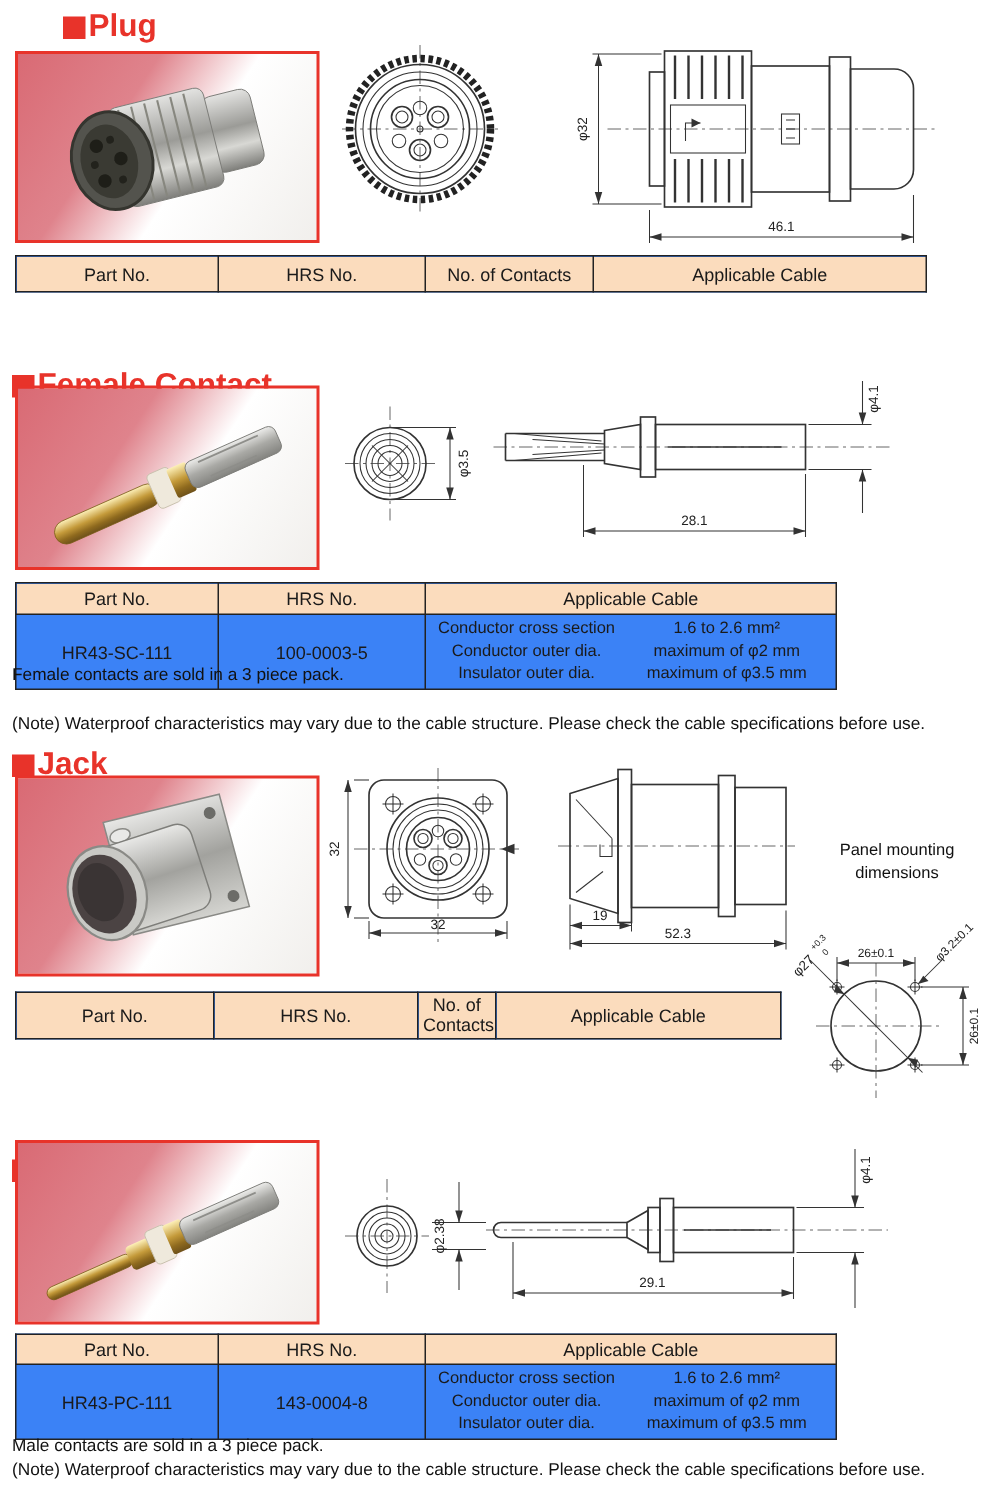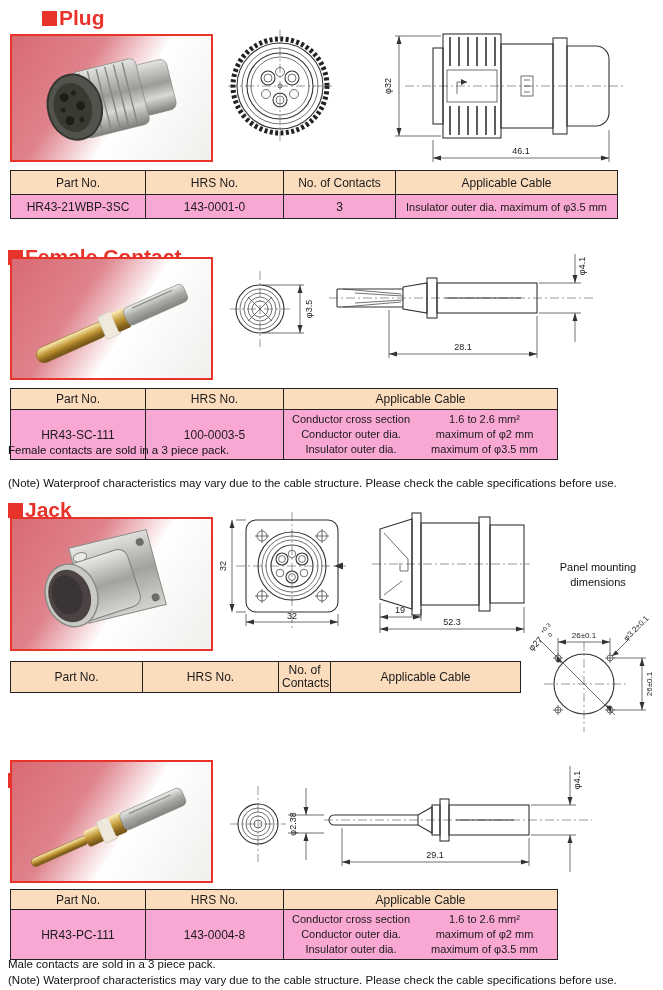--- a/index.html
+++ b/index.html
@@ -17,21 +17,21 @@
   
   .photo{
     position:absolute;border:2px solid #e8332a;box-sizing:border-box;
     background:linear-gradient(123deg,#d96a74 0%,#df838c 34%,#ffffff 58%,#f1efec 100%);
     overflow:hidden;
   }
   .photo svg{display:block;width:100%;height:100%;}
   
   table.spec{
     position:absolute;border-collapse:collapse;table-layout:fixed;
-    font-size:12px;background:#f9a8d4;
+    font-size:12px;background:#3b82f6;
   }
   table.spec th,table.spec td{
     border:1px solid #222;text-align:center;vertical-align:middle;
     padding:2px 3px;overflow:hidden;
   }
   table.spec th{background:#fbdcbd;font-weight:normal;}
   td.cable-plain{font-size:11px;white-space:nowrap;}
   td.cable-small{font-size:9.5px;white-space:nowrap;padding:1px 2px;}
   td.cable-list{text-align:left;font-size:11px;padding:2px 6px;}
   .spec-row{display:flex;line-height:15px;}
@@ -165,26 +165,20 @@
       <col style="width:138px">
       <col style="width:112px">
       <col style="width:222px">
     </colgroup>
   <tbody>
       <tr style="height:24px;">
     <th>Part No.</th>
     <th>HRS No.</th>
     <th>No. of Contacts</th>
     <th>Applicable Cable</th>
-  </tr>
-  <tr style="height:24px;">
-    <td>HR43-21WBP-3SC</td>
-    <td>143-0001-0</td>
-    <td>3</td>
-    <td class="cable-plain">Insulator outer dia.  maximum of φ3.5 mm</td>
   </tr>
 </tbody>
   </table>
 
 <div class="sec-head" style="left:8px;top:230px;margin-top:15px;">
   <span class="red-square"></span>
   <span>Female Contact</span>
 </div>
 
 <div class="photo" style="left:10px;top:257px;width:203px;height:123px;">

